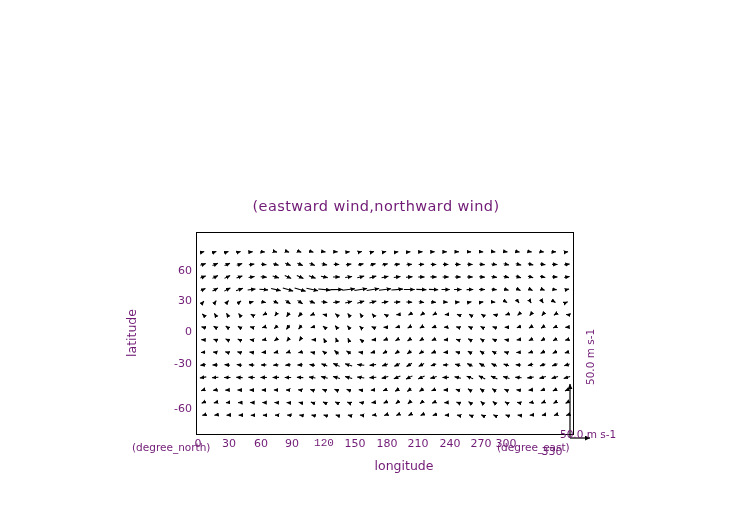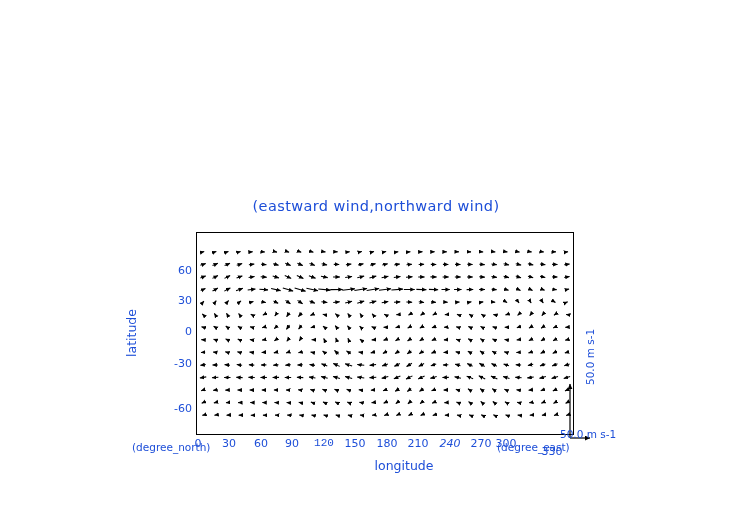--- a/index.html
+++ b/index.html
@@ -6,21 +6,21 @@
     margin: 0;
     padding: 0;
     background: #ffffff;
   }
   #page {
     position: relative;
     width: 752px;
     height: 532px;
     background: #ffffff;
     font-family: "DejaVu Sans", sans-serif;
-    color: #1d4ed8;
+    color: #701a75;
     overflow: hidden;
   }
   #chart-title {
     position: absolute;
     left: 0;
     top: 198px;
     width: 752px;
     text-align: center;
     font-size: 14.5px;
     letter-spacing: 0.4px;
@@ -586,21 +586,21 @@
 
   <div id="xtick-wrap">
     <div class="xtick" style="left:2px;">0</div>
     <div class="xtick" style="left:33px;">30</div>
     <div class="xtick" style="left:65px;">60</div>
     <div class="xtick" style="left:96px;">90</div>
     <div class="xtick" style="left:128px;font-family:Liberation Mono, monospace;">120</div>
     <div class="xtick" style="left:159px;">150</div>
     <div class="xtick" style="left:191px;">180</div>
     <div class="xtick" style="left:222px;">210</div>
-    <div class="xtick" style="left:254px;font-style:italic;">240</div>
+    <div class="xtick" style="left:254px;">240</div>
     <div class="xtick" style="left:285px;">270</div>
     <div class="xtick" style="left:310px;">300</div>
     <div class="xtick" style="left:356px;margin-top:8px;">330</div>
   </div>
 
   <div id="ylabel">latitude</div>
   <div id="xlabel">longitude</div>
 
   <div id="units-left">(degree_north)</div>
   <div id="units-right">(degree_east)</div>

